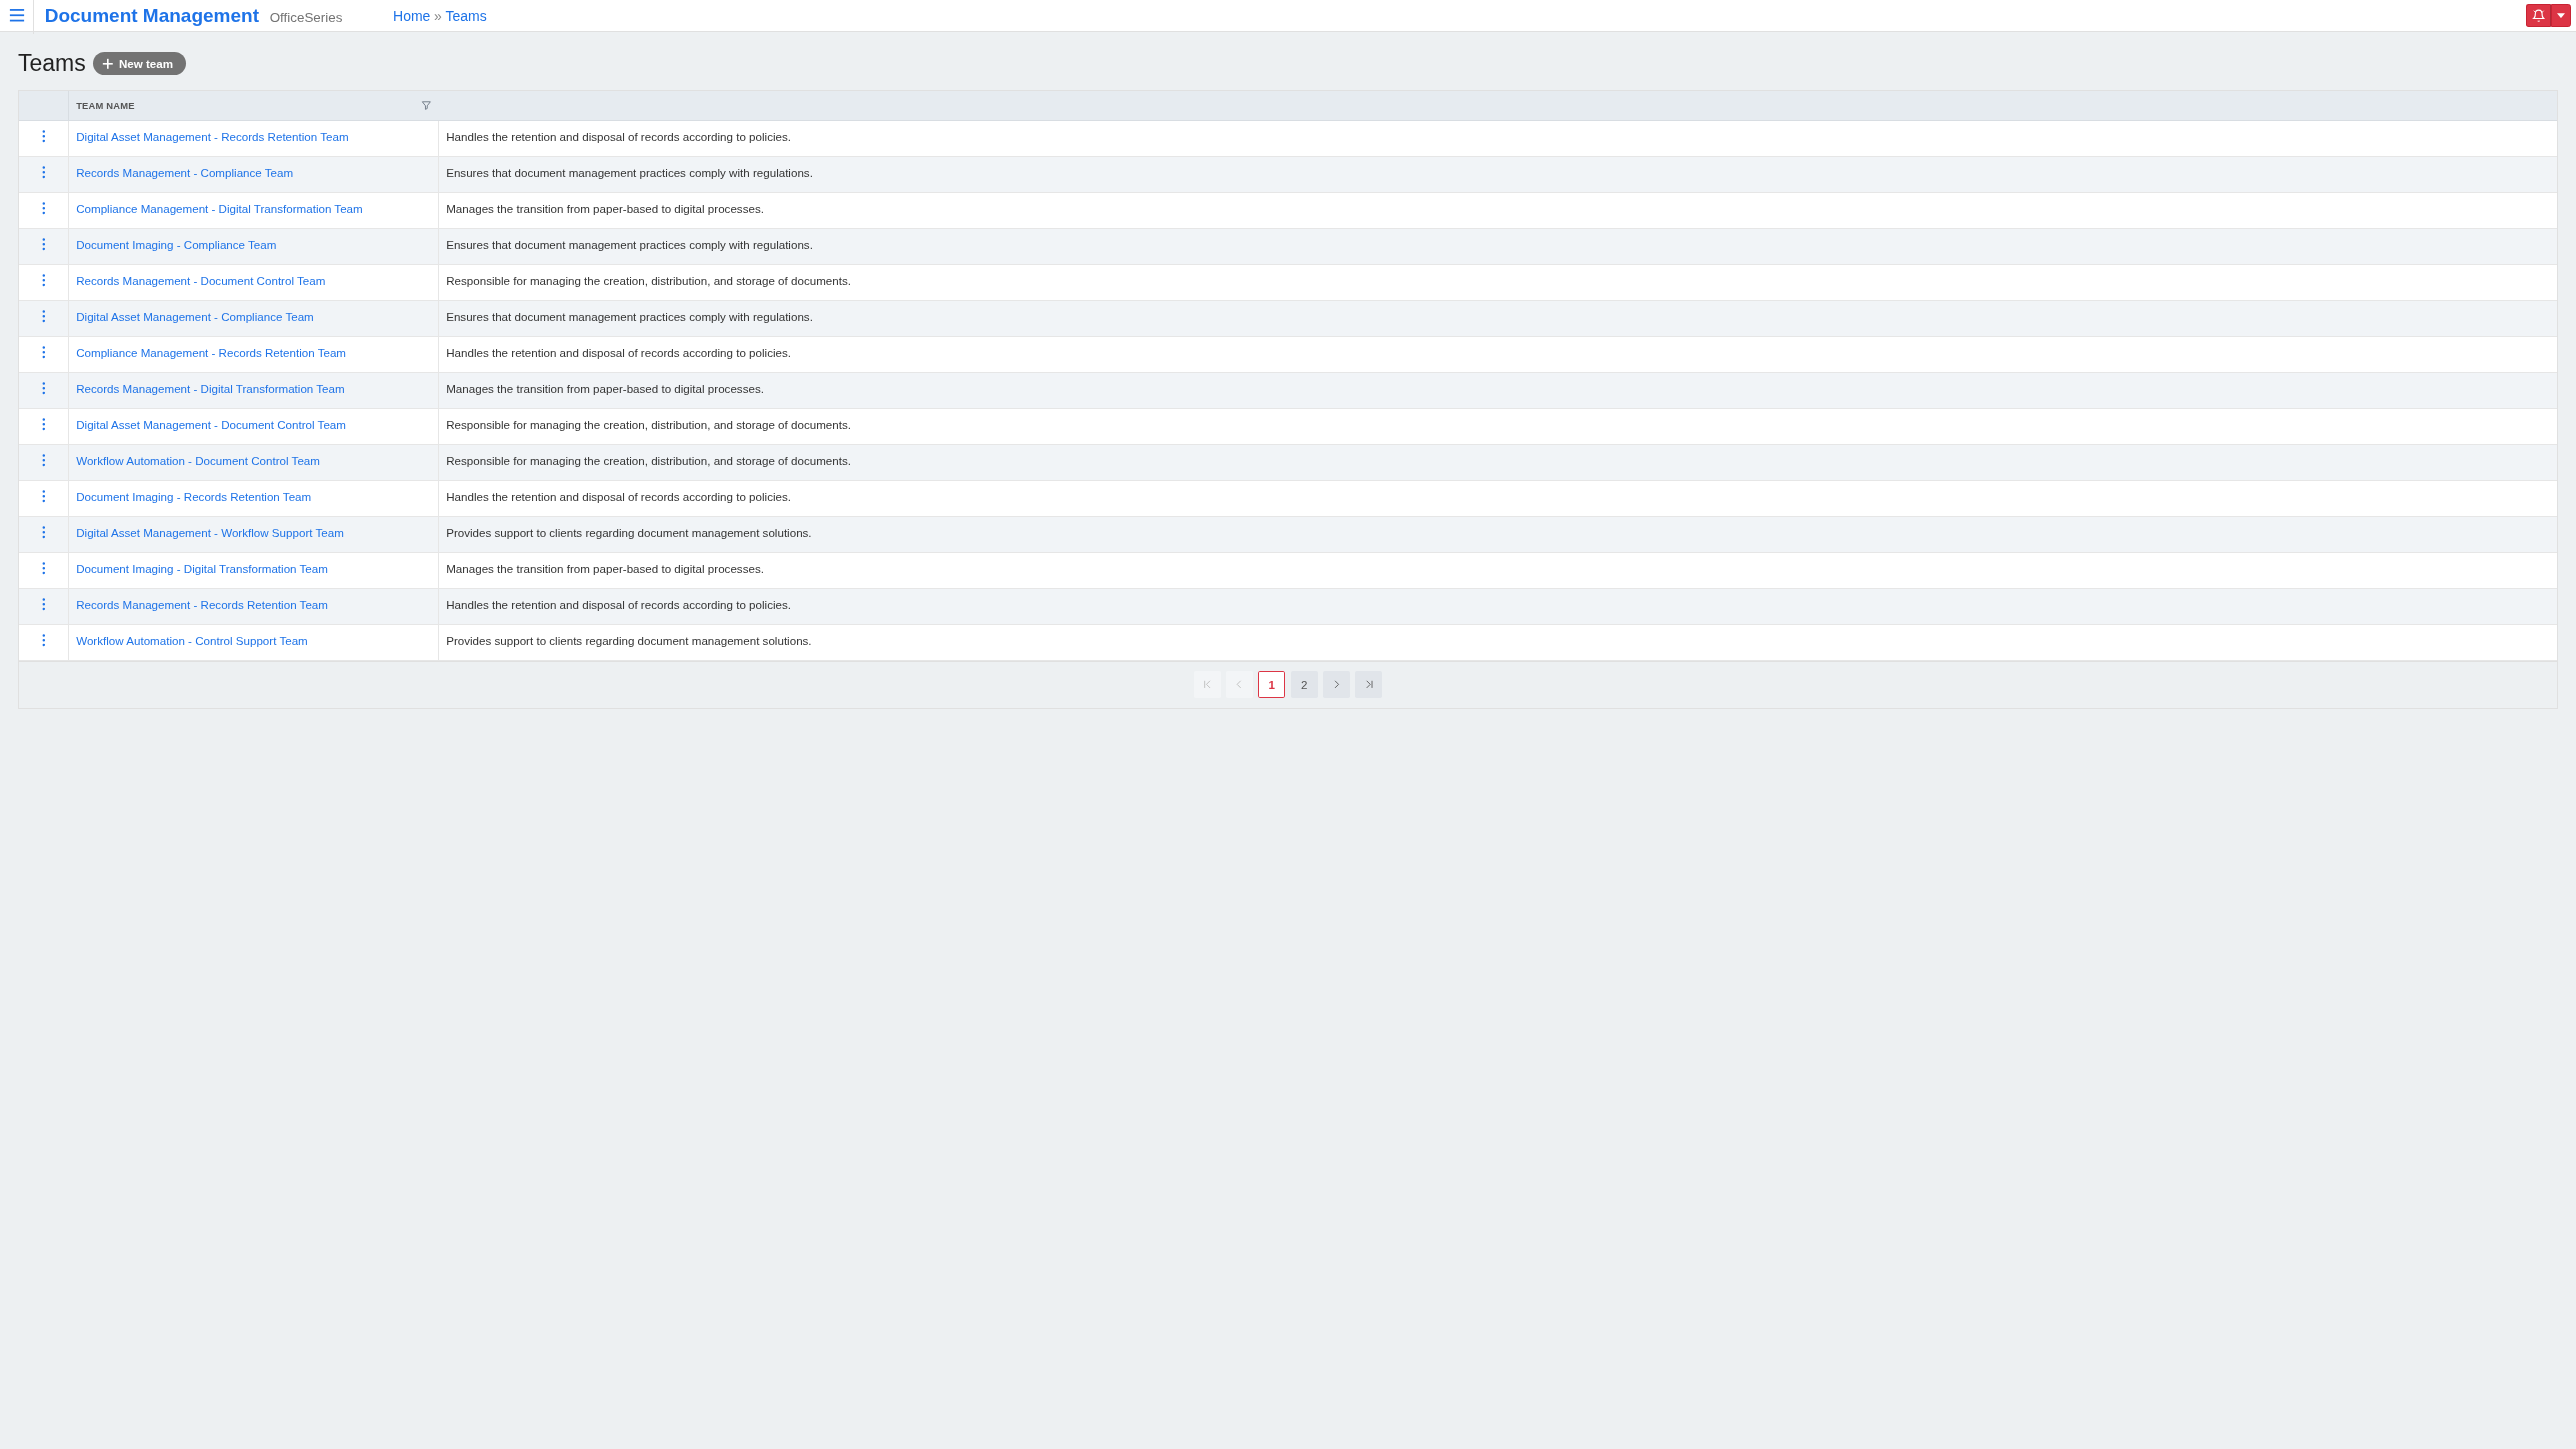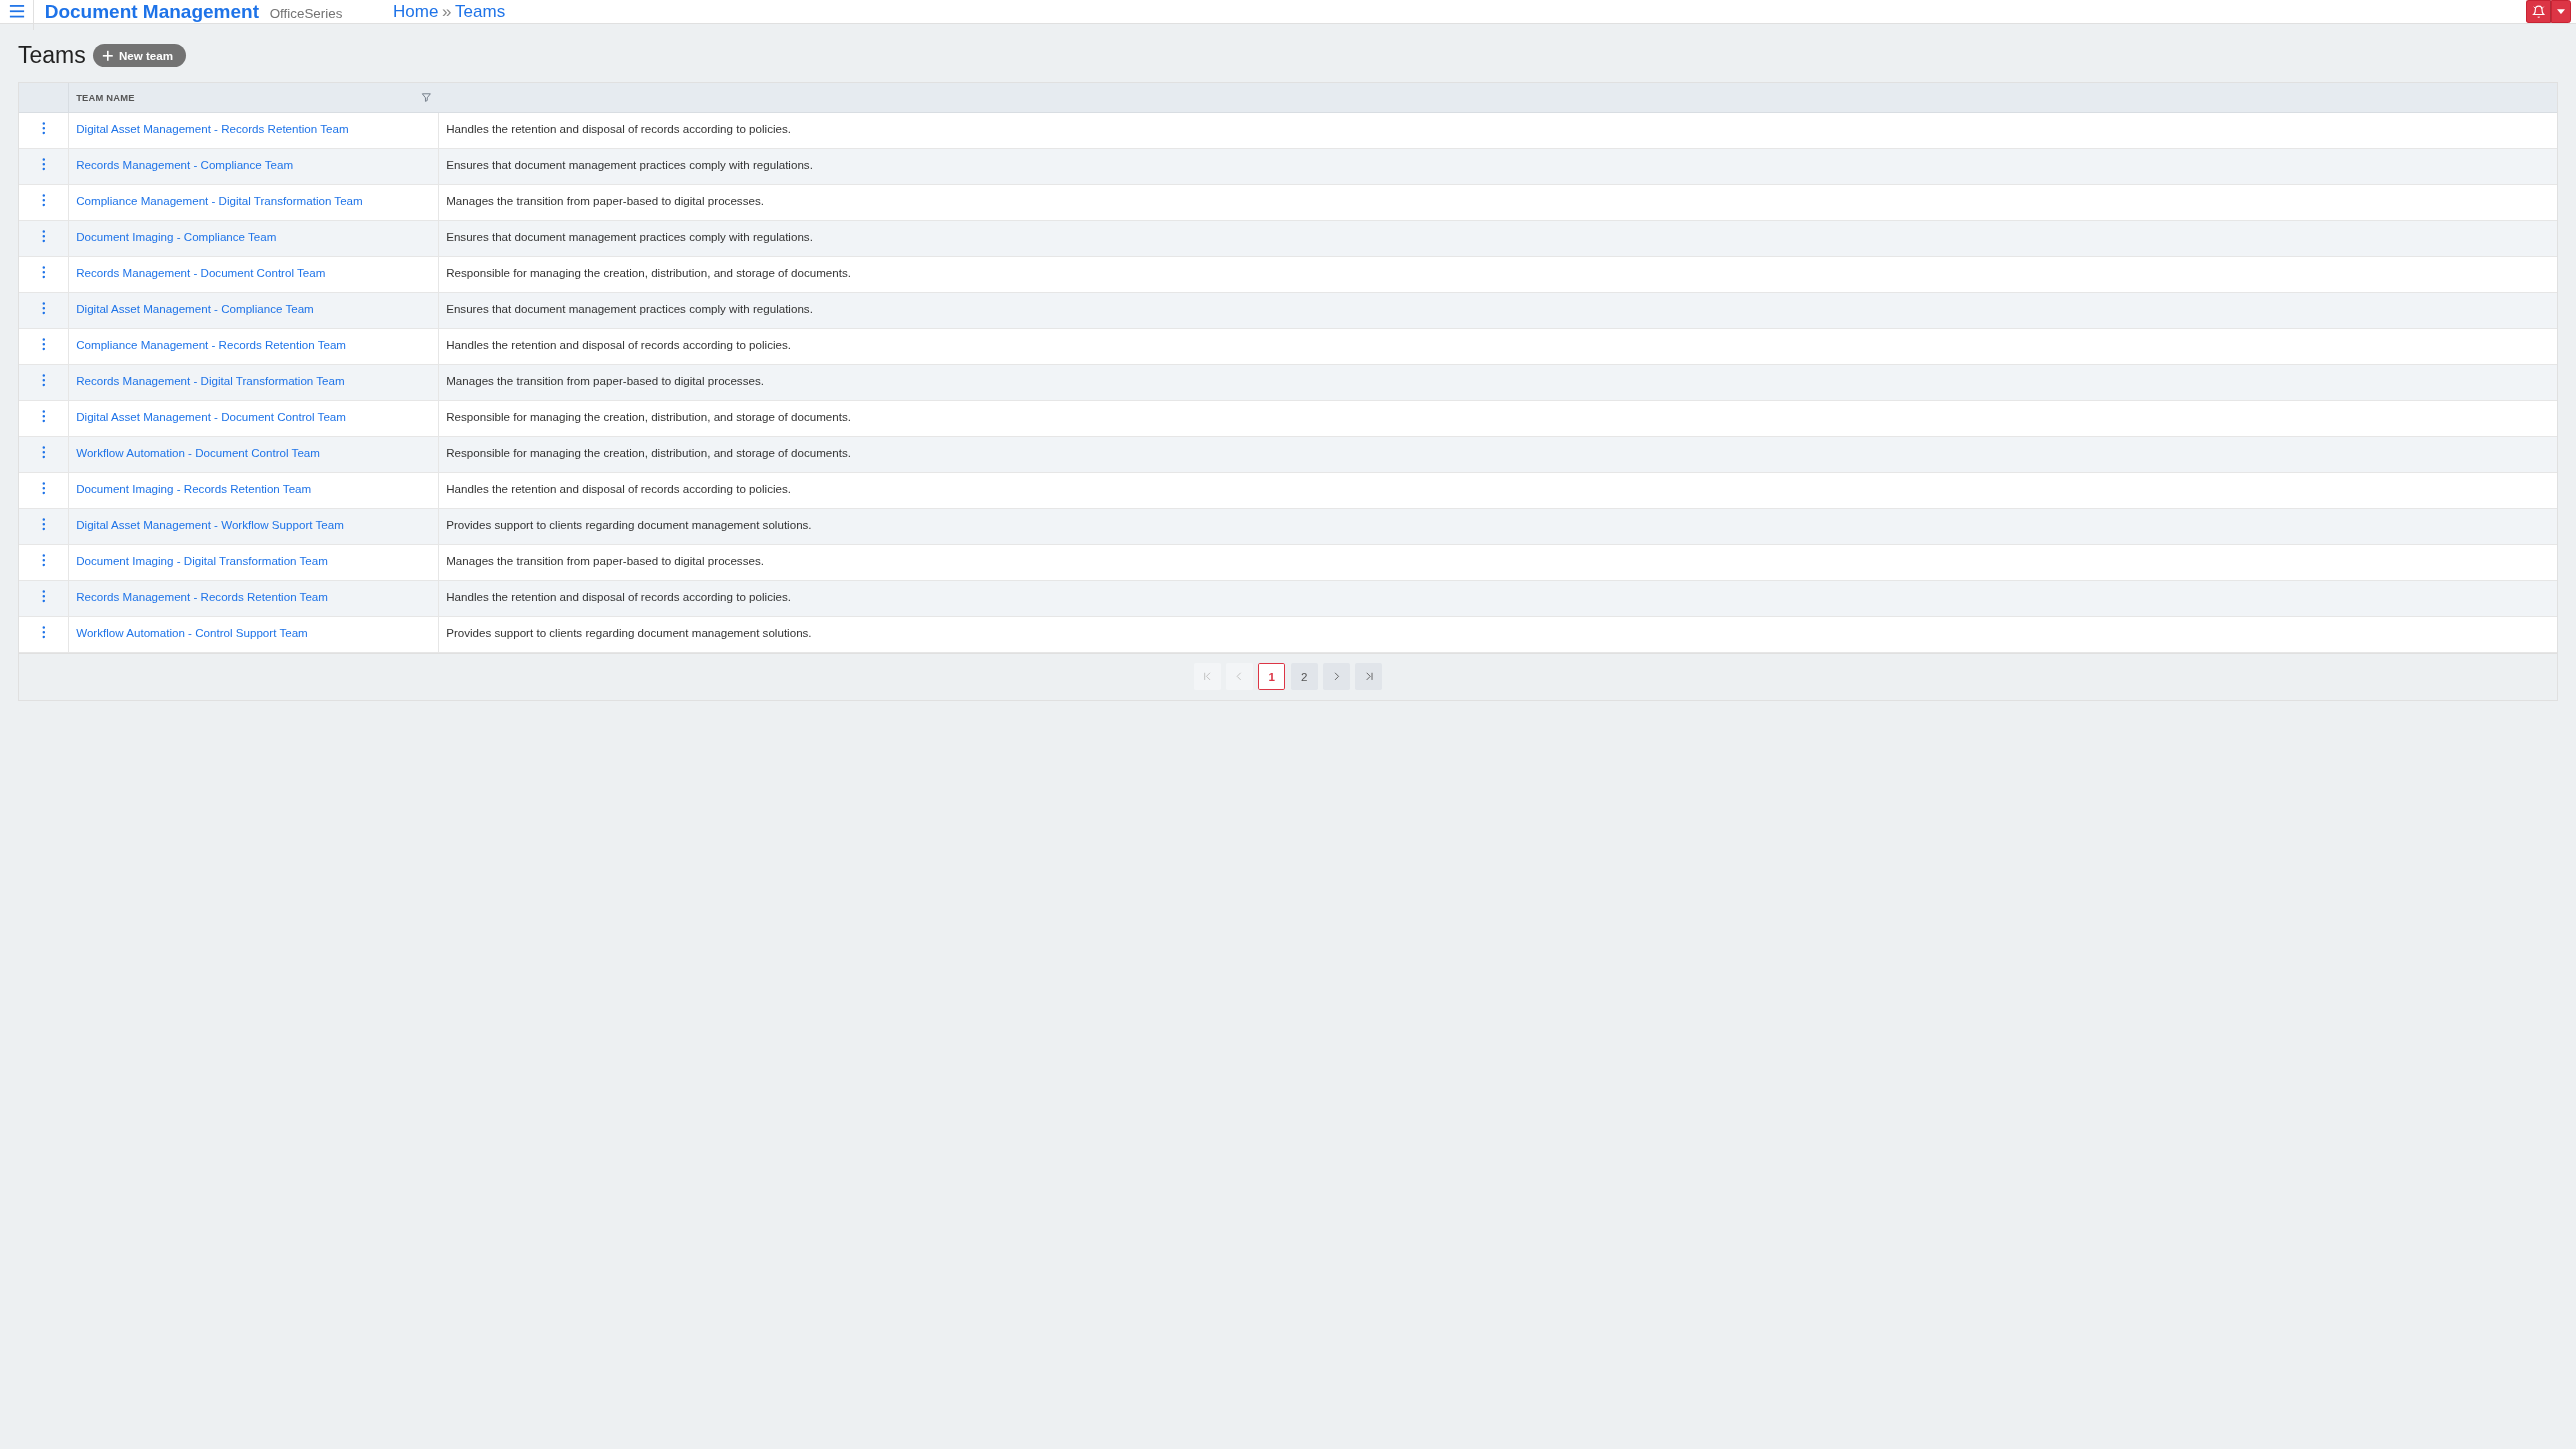--- a/index.html
+++ b/index.html
@@ -8,21 +8,21 @@
     font-family: "Segoe UI", "Helvetica Neue", Arial, sans-serif;
     font-size: 12.5px;
     color: #212529;
     background: #edf0f2;
   }
   
   .navbar {
     background: #fff;
     display: flex;
     align-items: center;
-    height: 24px;
+    height: 32px;
     border-bottom: 0.9px solid #e0e0e0;
   }
   .hamburger {
     width: 34px;
     height: 36px;
     display: flex;
     align-items: center;
     justify-content: center;
     border-right: 0.9px solid #e0e0e0;
     cursor: pointer;
@@ -41,21 +41,21 @@
   }
   .brand-sub {
     font-size: 13.4px;
     color: #737373;
     margin-left: 10.7px;
     white-space: nowrap;
   }
   .breadcrumbs {
     display: flex;
     align-items: center;
-    font-size: 17px;
+    font-size: 14px;
     margin-left: 40px;
   }
   .breadcrumbs a { color: #1e73e8; text-decoration: none; cursor: pointer; }
   .breadcrumbs .sep { color: #888; margin: 0 3.6px; }
   .nav-right {
     margin-left: auto;
     display: flex;
     height: 100%;
   }
   .notif-btn, .caret-btn {

